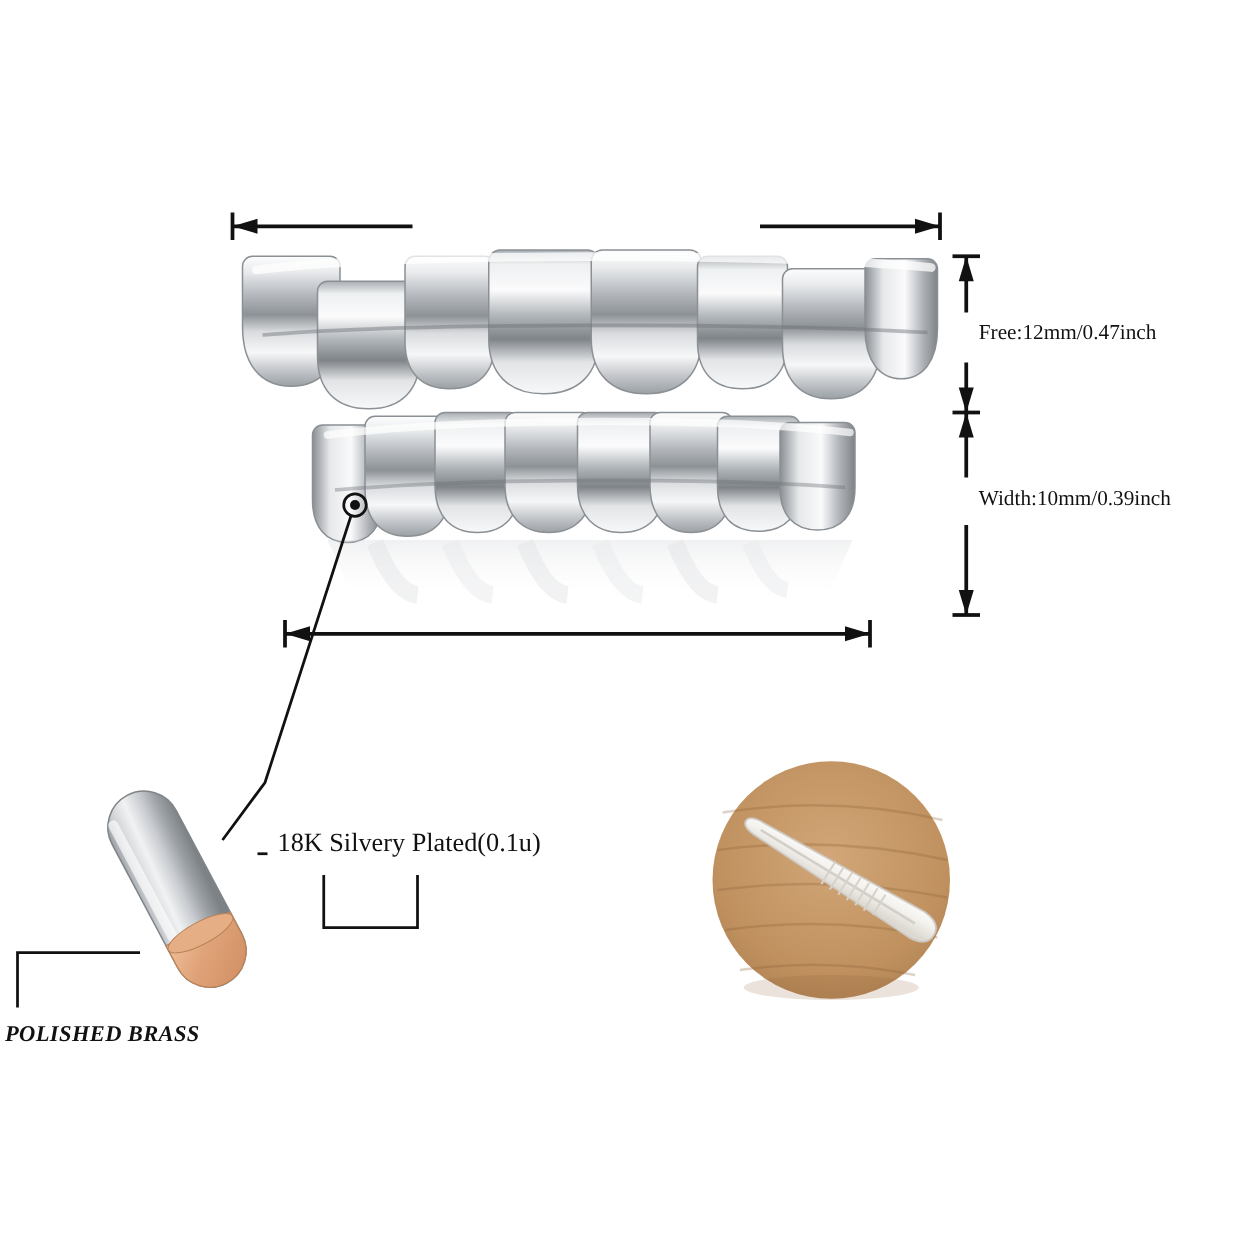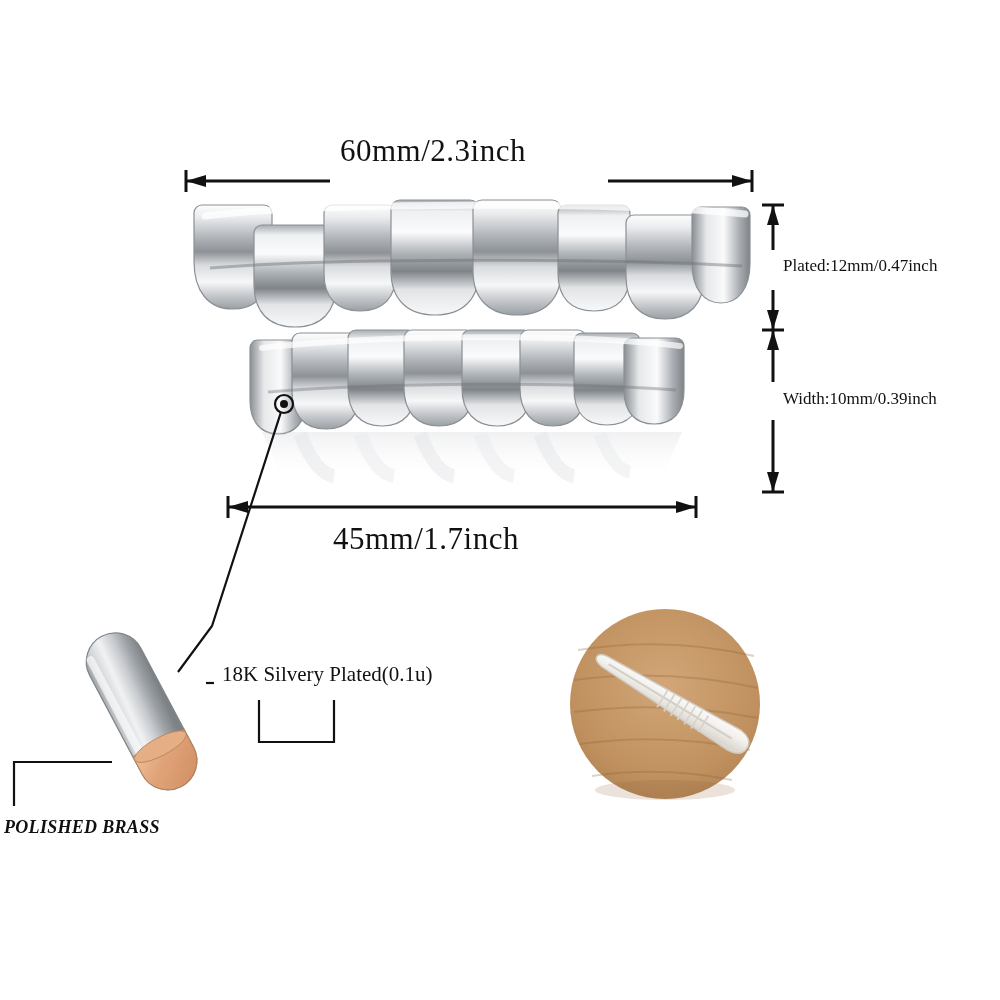--- a/index.html
+++ b/index.html
@@ -219,25 +219,23 @@
           <line x1="684" y1="690" x2="684" y2="711"></line>
           <line x1="692" y1="690" x2="692" y2="711"></line>
           <line x1="700" y1="690" x2="700" y2="711"></line>
           <line x1="708" y1="691" x2="708" y2="710"></line>
         </g>
       </g>
       <ellipse cx="665" cy="790" rx="70" ry="10" fill="#8a5f36" opacity="0.18"></ellipse>
     </g>
   </svg>
 
-  <div class="dim-label" id="label-top-width">60mm/2.3inch</div>
-
-  <div class="dim-label" id="label-bottom-width">45mm/1.7inch</div>
-
-  <div class="dim-label" id="label-upper-height">Plated:12mm/0.47inch</div>
+
+
+  <div class="dim-label" id="label-upper-height">Free:12mm/0.47inch</div>
 
   <div class="dim-label" id="label-lower-height">Width:10mm/0.39inch</div>
 
   <div class="dim-label" id="label-plating">18K Silvery Plated(0.1u)</div>
 
   <div class="dim-label" id="label-brass">POLISHED BRASS</div>
 
 
 </div>
 

